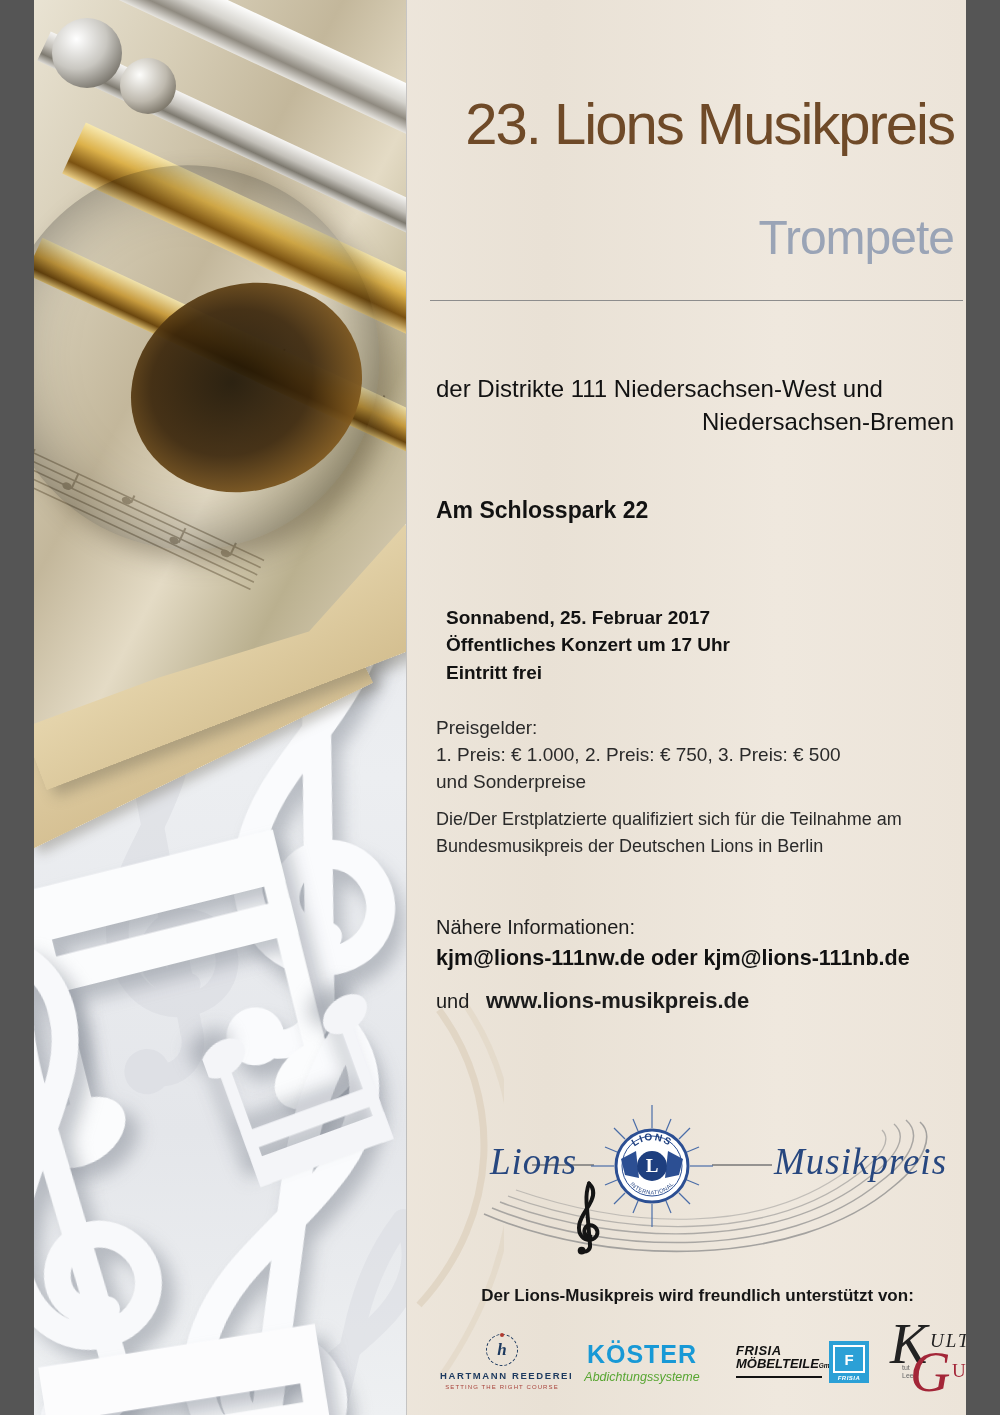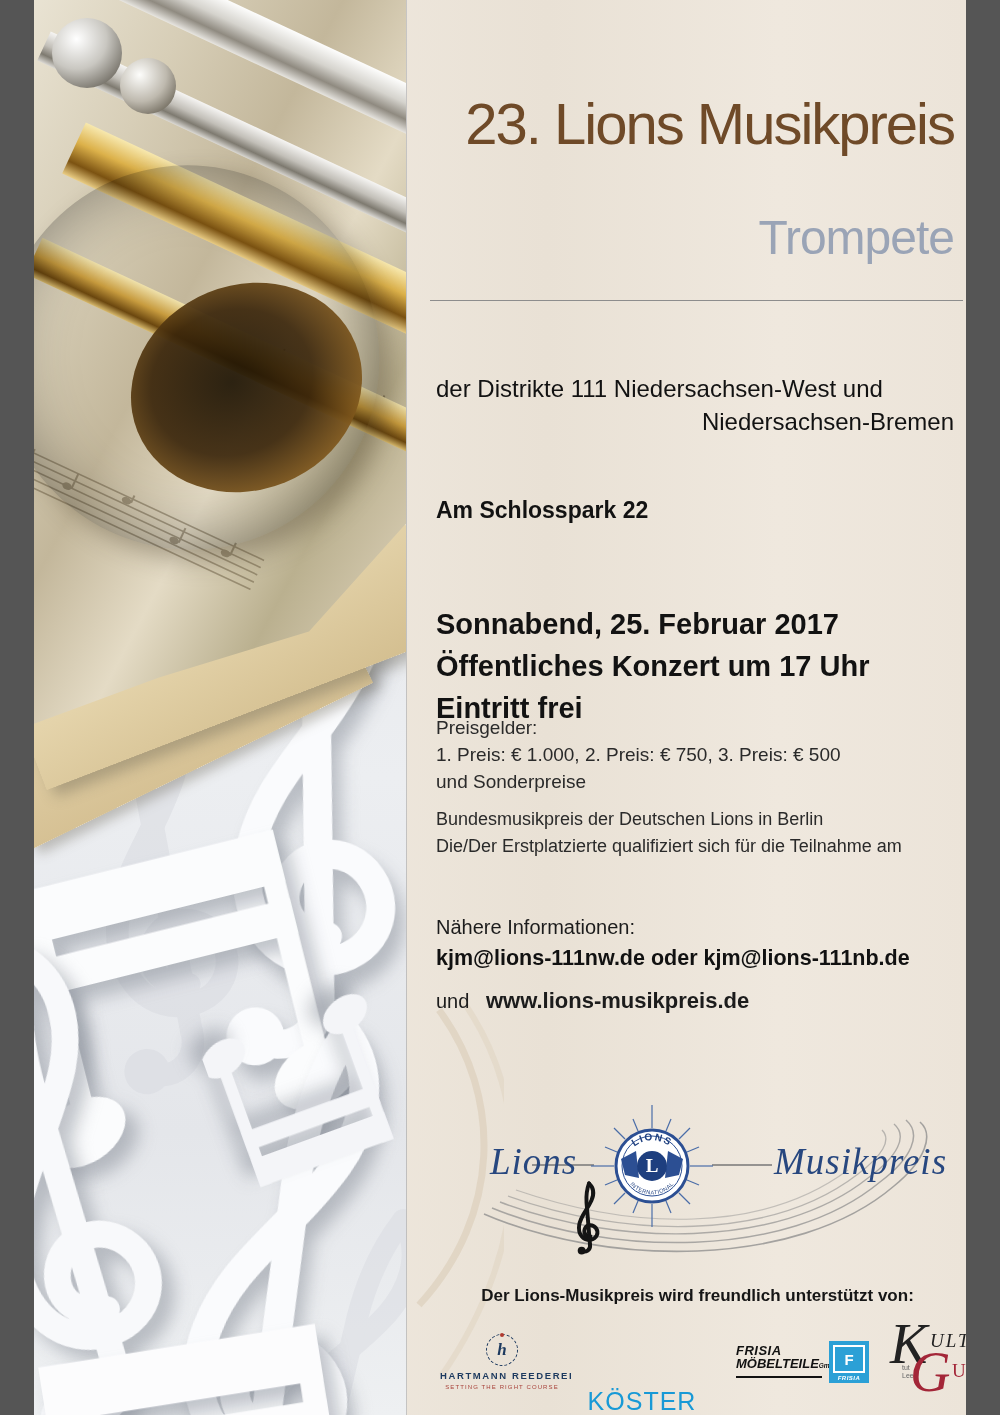--- a/index.html
+++ b/index.html
@@ -59,21 +59,21 @@
   
   .cream-arcs{position:absolute; left:350px; top:1000px; width:120px; height:390px; z-index:0;}
   
   .content{position:absolute; inset:0; z-index:5;}
   .title{position:absolute; right:12px; top:90px; font-size:58px; letter-spacing:-2px; color:#6f4a28; white-space:nowrap;}
   .subtitle{position:absolute; right:12px; top:210px; font-size:48px; letter-spacing:-1px; color:#9aa4b6; white-space:nowrap;}
   .rule{position:absolute; left:396px; right:3px; top:300px; height:1px; background:#8d8d8d;}
   .district{position:absolute; left:402px; top:372px; width:546px; font-size:24px; font-weight:normal; line-height:1.38; color:#121212;}
   .district .l2{display:block; text-align:right; padding-right:28px;}
   .venue{position:absolute; left:402px; top:494px; font-size:23px; font-weight:bold; line-height:1.44; color:#121212;}
-  .event{position:absolute; left:402px; top:604px; font-size:29px; font-weight:bold; line-height:1.44; color:#121212;}
+  .event{position:absolute; left:412px; top:604px; font-size:19px; font-weight:bold; line-height:1.44; color:#121212;}
   .prizes{position:absolute; left:402px; top:714px; font-size:19px; line-height:1.43; color:#2a2a2a;}
   .qual{position:absolute; left:402px; top:806px; font-size:18px; line-height:1.5; color:#2a2a2a;}
   .info-h{position:absolute; left:402px; top:916px; font-size:20px; color:#1c1c1c;}
   .info-mail{position:absolute; left:402px; top:946px; font-size:21.5px; font-weight:bold; color:#111;}
   .info-web{position:absolute; left:402px; top:988px; font-size:20px; color:#1c1c1c;}
   .info-web b{font-size:22px;margin-left:11px;}
   
   .lions-logo{position:absolute; left:440px; top:1088px; width:530px; height:190px; z-index:5;}
   .swirl{position:absolute; left:0; top:0; width:530px; height:190px;}
   .logo-word{position:absolute; top:52px; font-family:"Liberation Serif", serif; font-style:italic; font-size:37px; color:#27477f; letter-spacing:1px;}
@@ -85,21 +85,21 @@
   .sponsors-h{position:absolute; left:395px; right:0; top:1286px; text-align:center; font-size:17px; font-weight:bold; color:#161616;}
   .sp{position:absolute; top:1334px;}
   .hartmann{left:406px; width:124px; text-align:center; color:#1d3a5f;}
   .h-icon{width:30px; height:30px; margin:0 auto 4px; border:1.6px dashed #1d3a5f; border-radius:50%;
     display:flex; align-items:center; justify-content:center; position:relative;
     font-family:"Liberation Serif", serif; font-style:italic; font-weight:bold; font-size:17px;}
   .h-icon::before{content:""; position:absolute; top:-2px; left:50%; width:4px; height:4px; margin-left:-2px; border-radius:50%; background:#b03a30;}
   .h-name{font-size:9.5px; font-weight:bold; letter-spacing:1.6px; white-space:nowrap;}
   .h-tag{font-size:6px; letter-spacing:1.1px; color:#a8423a; margin-top:3px; white-space:nowrap;}
   .koester{left:550px; width:116px; text-align:center; top:1340px;}
-  .k-name{font-size:25px; font-weight:normal; letter-spacing:1px; color:#1899d6;margin-top:47px;}
+  .k-name{font-size:25px; font-weight:bold; letter-spacing:1px; color:#1899d6;}
   .k-sub{font-size:12.5px; font-style:italic; color:#58a632; margin-top:1px;}
   .frisia{left:702px; width:132px; top:1344px; color:#111;}
   .f-l1{font-size:13px; font-weight:bold; font-style:italic; letter-spacing:.5px; line-height:1;}
   .f-l2{font-size:13px; font-weight:bold; font-style:italic; line-height:1.1;}
   .f-l2 .gmbh{font-size:6.5px; font-weight:bold;}
   .f-rule{width:86px; height:2px; background:#111; margin-top:5px;}
   .f-badge{position:absolute; right:0; top:-2px; width:38px; height:40px; background:#2ba0d6; box-shadow:0 0 0 1px #2ba0d6;}
   .f-box{margin:3px 3px 0 3px; height:24px; background:#2ba0d6; border:2px solid #fff;
     display:flex; align-items:center; justify-content:center; color:#fff; font-weight:bold; font-size:15px;}
   .f-label{text-align:center; color:#fff; font-size:6px; font-style:italic; font-weight:bold; letter-spacing:.5px; margin-top:2px;}
@@ -243,22 +243,22 @@
       <div>Eintritt frei</div>
     </div>
 
     <div class="prizes">
       <div>Preisgelder:</div>
       <div>1. Preis: € 1.000, 2. Preis: € 750, 3. Preis: € 500</div>
       <div>und Sonderpreise</div>
     </div>
 
     <div class="qual">
+      <div>Die/Der Erstplatzierte qualifiziert sich für die Teilnahme am</div>
       <div>Bundesmusikpreis der Deutschen Lions in Berlin</div>
-      <div>Die/Der Erstplatzierte qualifiziert sich für die Teilnahme am</div>
     </div>
 
     <div class="info-h">Nähere Informationen:</div>
     <div class="info-mail">kjm@lions-111nw.de oder kjm@lions-111nb.de</div>
     <div class="info-web"><span>und </span><b>www.lions-musikpreis.de</b></div>
   </div>
 
   <div class="lions-logo">
     <svg class="swirl" viewBox="0 0 530 190">
       <g fill="none" stroke="#8b8b8b">

